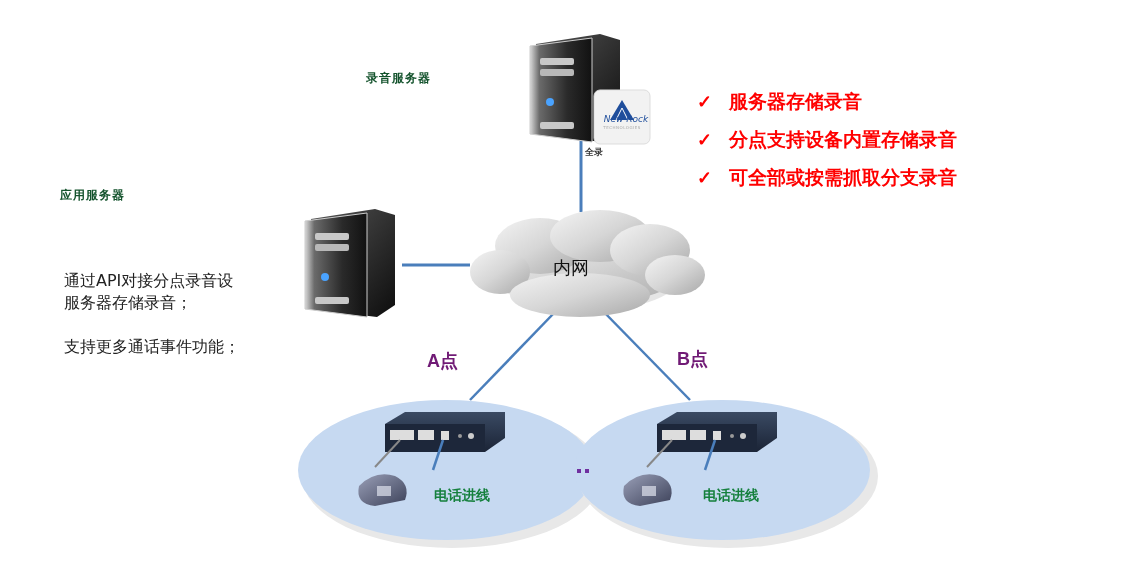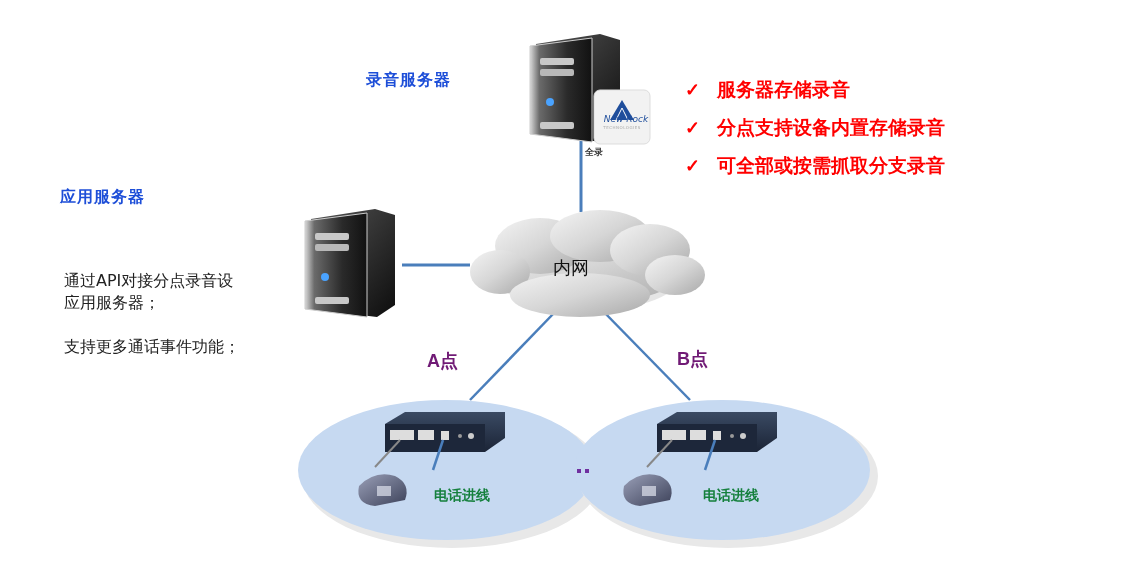--- a/index.html
+++ b/index.html
@@ -1,19 +1,19 @@
 <!DOCTYPE html>
 <html><head>
 <meta charset="utf-8">
 <style>
   html, body { margin:0; padding:0; background:#ffffff; }
   body { width:1130px; height:575px; position:relative; overflow:hidden; font-family:"DejaVu Sans", sans-serif; }
   .abs { position:absolute; }
-  .red-title { color:#1d4ed8; font-family:"DejaVu Serif", serif; font-weight:bold; font-size:16px; letter-spacing:1px; }
-  .feature-list { left:685px; top:76px; list-style:none; margin:0; padding:0; }
+  .red-title { color:#14532d; font-family:"DejaVu Serif", serif; font-weight:bold; font-size:12px; letter-spacing:1px; }
+  .feature-list { left:685px; top:76px; list-style:none; margin:12px; padding:0; }
   .feature-list li { color:#ff0000; font-family:"DejaVu Serif", serif; font-size:19px; font-weight:bold; height:38px; line-height:26px; white-space:nowrap; }
   .feature-list .check { display:inline-block; width:32px; font-size:18px; }
   .desc { color:#222; font-size:16px; line-height:22px; }
   .label-bold { font-weight:bold; font-size:18px; color:#701a75; font-family:"Liberation Sans", sans-serif; }
   .small-label { font-size:14px; font-weight:bold; color:#15803d; }
   svg { position:absolute; left:0; top:0; }
 </style>
 </head>
 <body>
 
@@ -147,21 +147,21 @@
 <ul class="abs feature-list">
   <li><span class="check">✓</span><span>服务器存储录音</span></li>
   <li><span class="check">✓</span><span>分点支持设备内置存储录音</span></li>
   <li><span class="check">✓</span><span>可全部或按需抓取分支录音</span></li>
 </ul>
 
 <div class="abs red-title" style="left:60px; top:187px;">应用服务器</div>
 
 <div class="abs desc" style="left:64px; top:243px; width:230px;margin-top:27px;">
   <div>通过API对接分点录音设</div>
-  <div>应用服务器；</div>
+  <div>服务器存储录音；</div>
   <div style="height:22px;"></div>
   <div>支持更多通话事件功能；</div>
 </div>
 
 <div class="abs" style="left:553px; top:256px; font-size:18px; color:#111; font-family:'DejaVu Serif', serif;">内网</div>
 
 <div class="abs label-bold" style="left:427px; top:349px;">A点</div>
 <div class="abs label-bold" style="left:677px; top:347px;">B点</div>
 
 <div class="abs small-label" style="left:434px; top:487px;">电话进线</div>

